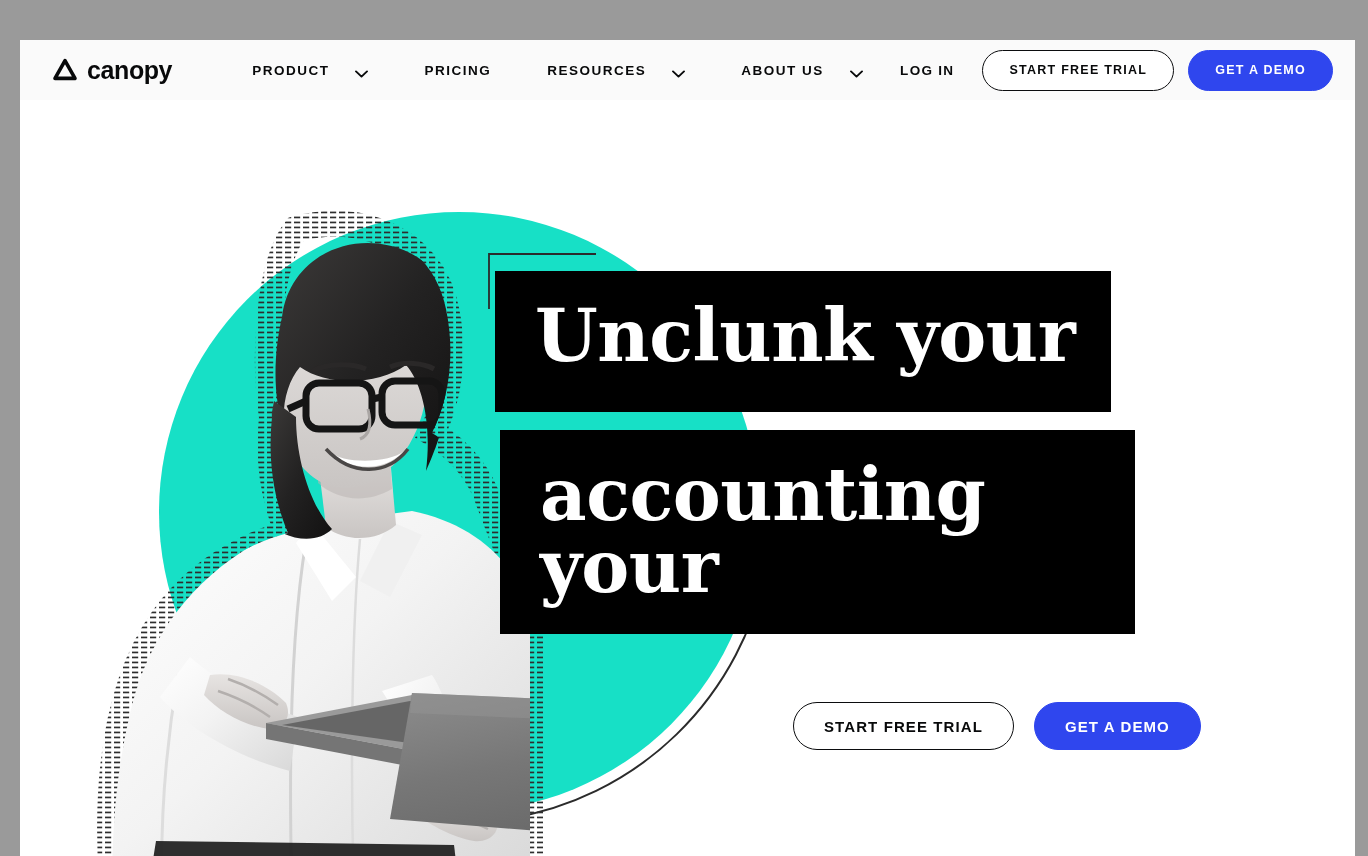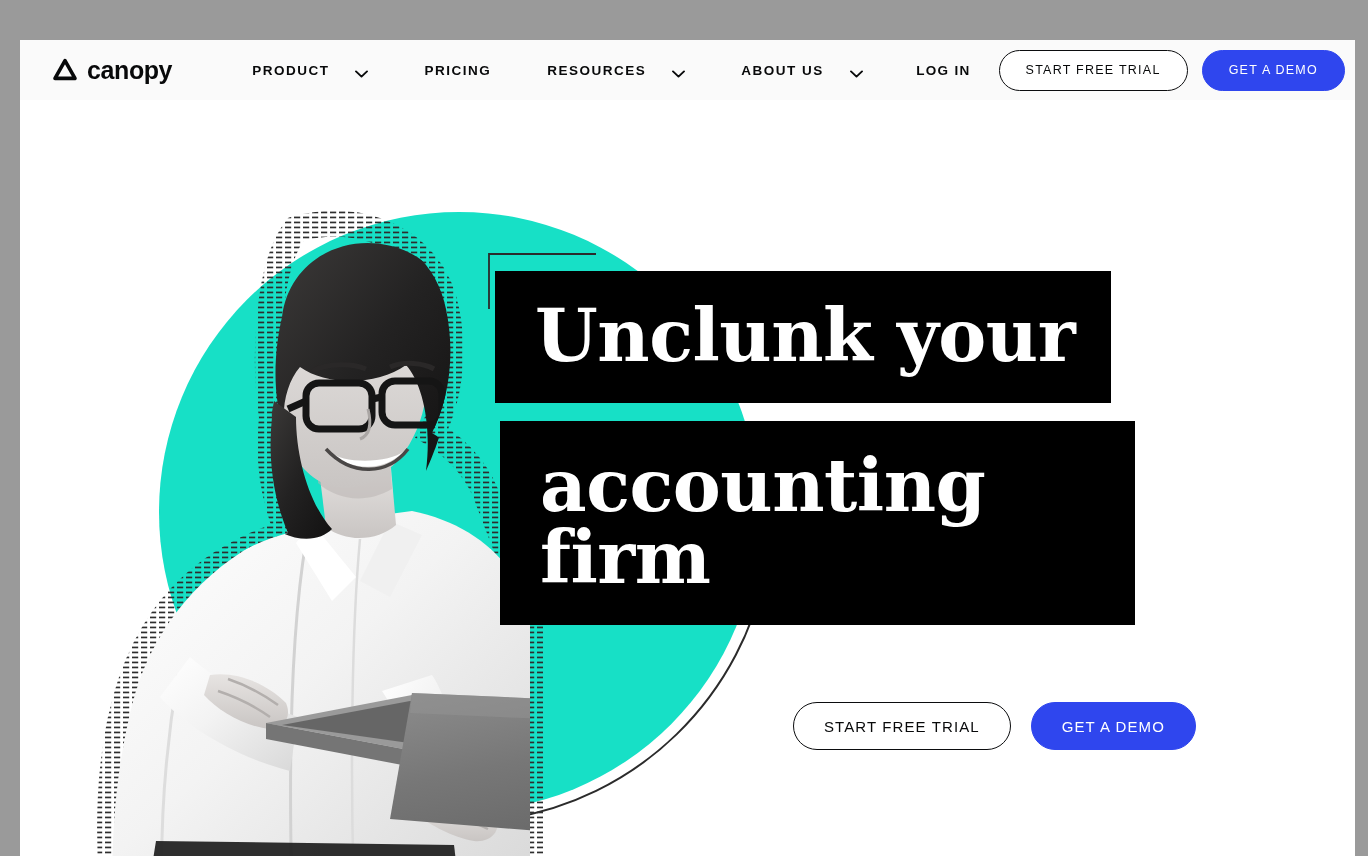--- a/index.html
+++ b/index.html
@@ -44,31 +44,31 @@
     display:flex; align-items:center; gap:26px;
     padding:0 28px;
     font-size:13.5px; font-weight:700; color:#08090a;
     letter-spacing:1.5px; text-transform:uppercase;
     text-decoration:none; cursor:pointer; white-space:nowrap;
   }
   .caret{ display:block; width:13px; height:8px; flex:none; }
 
   #nav-right{
     margin-left:auto; display:flex; align-items:center;
-    gap:0; padding-right:10px;
+    gap:0; padding-right:22px;
   }
   #login-link{
     font-size:13.5px; font-weight:700; color:#08090a;
     letter-spacing:1.3px; text-transform:uppercase;
     text-decoration:none; cursor:pointer; margin-right:28px;
   }
   .btn{
     display:inline-flex; align-items:center; justify-content:center;
     border-radius:999px; cursor:pointer; white-space:nowrap;
-    font-weight:400; text-transform:uppercase; text-decoration:none;
+    font-weight:700; text-transform:uppercase; text-decoration:none;
     font-family:"Liberation Sans", sans-serif;
   }
   .btn-outline{
     background:#ffffff; color:#08090a;
     border:1.6px solid #0b0c0e;
   }
   .btn-primary{
     background:#2f46ee; color:#ffffff; border:1.6px solid #2f46ee;
   }
   #nav-trial-button{
@@ -121,21 +121,21 @@
     width:640px;
   }
   .headline-band{
     display:inline-block;
     background:#000000; color:#ffffff;
     font-family:"DejaVu Serif", serif;
     font-weight:700;
     font-size:72px; line-height:1;
     letter-spacing:-0.5px;
   }
-  #headline-line-1{ padding:29px 36px 31px 40px; }
+  #headline-line-1{ padding:29px 36px 40px 40px; }
   #headline-line-2{ padding:29px 36px 31px 40px; margin-top:18px; margin-left:5px; }
 
   
   #hero-subtitle{
     position:absolute; left:773px; top:463px;
     width:520px;
     font-size:28.5px; line-height:1.6;
     color:#101114; font-weight:400;
     letter-spacing:0.1px;
   }
@@ -331,21 +331,21 @@
           <path d="M206 518 L470 568 L468 584 L206 534 Z" fill="#757575"></path>
           <path d="M222 520 L350 496 L560 510 L448 552 Z" fill="#3d3d3d" opacity="0.55"></path>
           <path d="M352 488 L624 500 L604 636 L330 614 Z" fill="url(#gLaptop)"></path>
           <path d="M352 488 L624 500 L618 520 L350 508 Z" fill="#949494" opacity="0.5"></path>
         </g>
       </g>
     </svg>
 
     <div id="headline">
       <div class="headline-band" id="headline-line-1">Unclunk your</div>
-      <div class="headline-band" id="headline-line-2">accounting firm</div>
+      <div class="headline-band" id="headline-line-2">accounting your</div>
     </div>
 
 
     <div id="hero-cta-row">
       <a id="hero-trial-button" class="btn btn-outline" href="#">START FREE TRIAL</a>
       <a id="hero-demo-button" class="btn btn-primary" href="#">GET A DEMO</a>
     </div>
 
   </section>
 </div>

